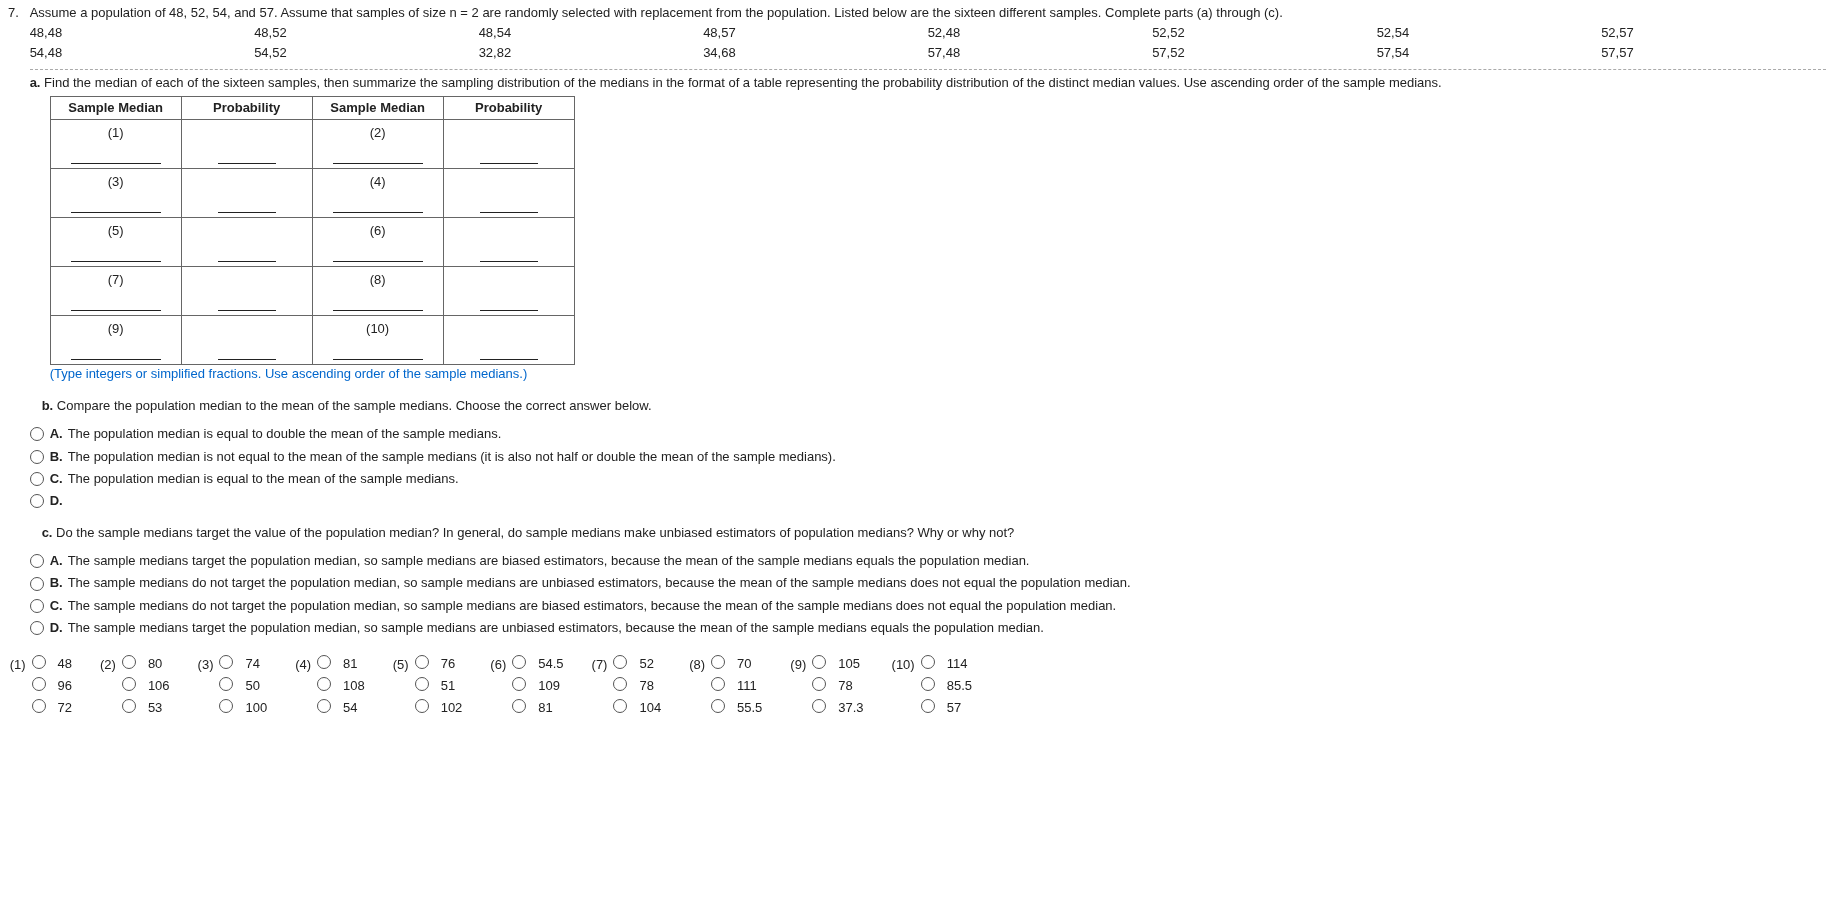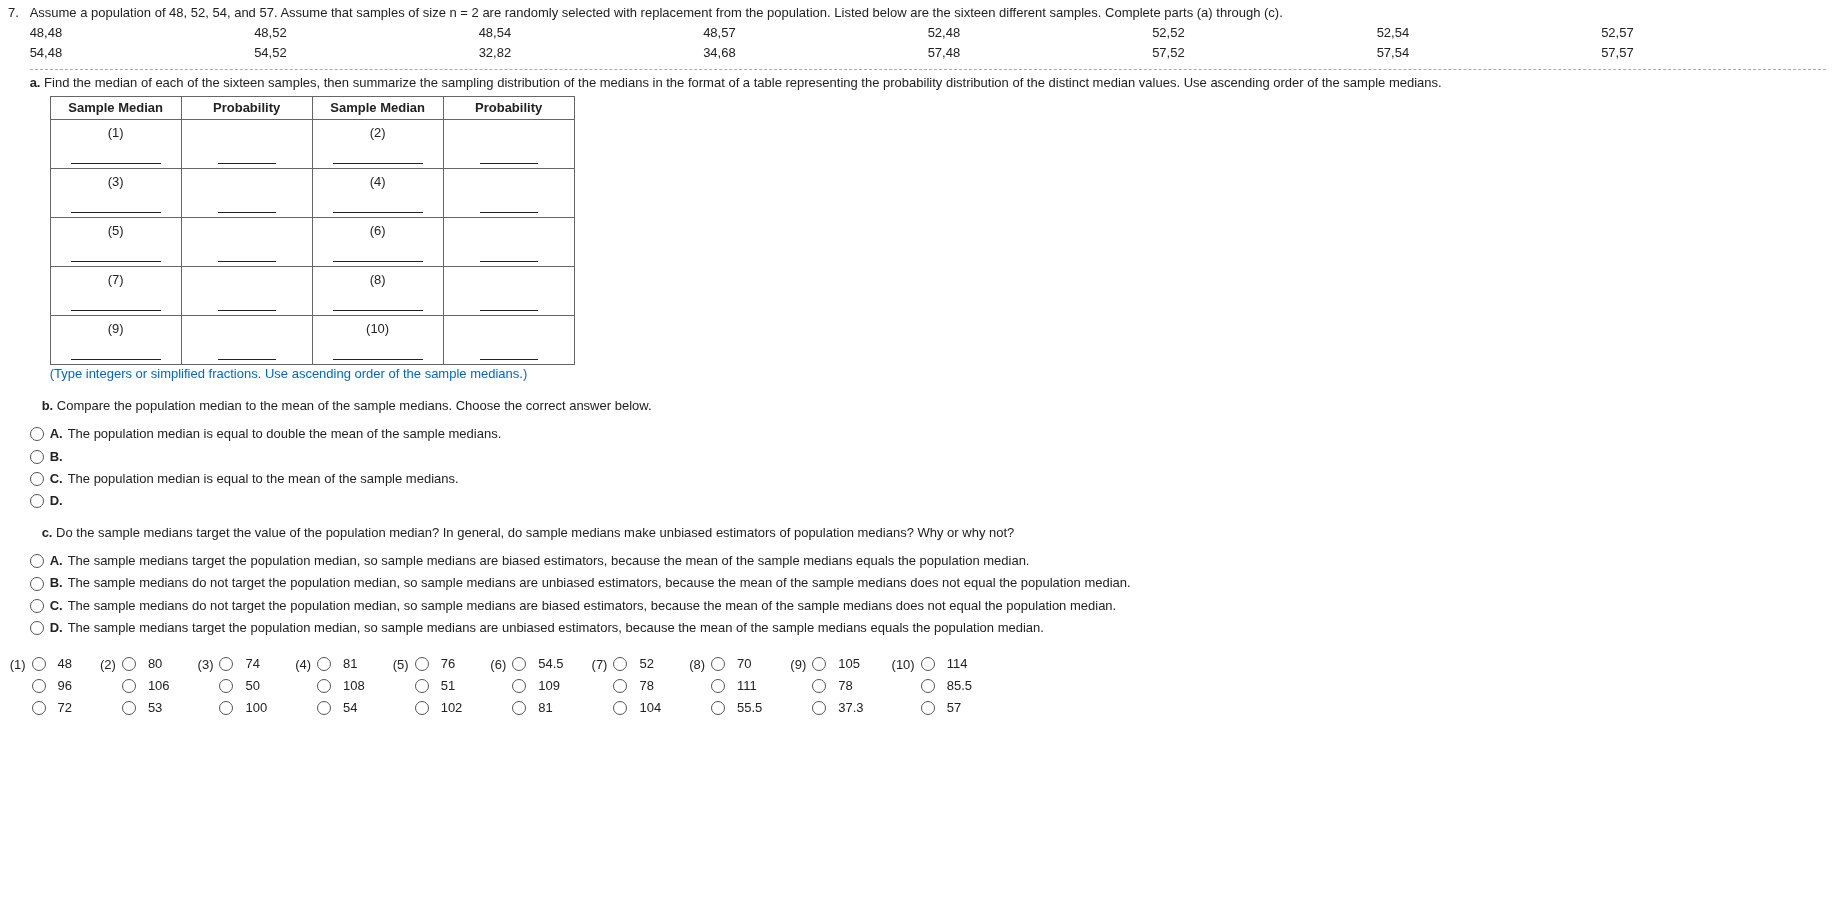--- a/index.html
+++ b/index.html
@@ -117,21 +117,20 @@
   .ans-group .label {
     padding-top: 1px;
   }
   .ans-col {
     display: flex;
     flex-direction: column;
     gap: 4px;
   }
   .ans-col .opt {
     display: flex;
-    align-items: center;
     gap: 6px;
   }
   hr.dotted {
     border: none;
     border-top: 1px dashed #aaa;
     margin: 6px 0 4px 0;
   }
 </style>
 </head>
 <body>
@@ -268,20 +267,21 @@
     </div>
     <div class="choices">
       <div class="choice">
           <span class="radio"></span>
           <b>A.</b>
           <span>The population median is equal to double the mean of the sample medians.</span>
         </div>
       <div class="choice">
           <span class="radio"></span>
           <b>B.</b>
+          <span>The population median is not equal to the mean of the sample medians (it is also not half or double the mean of the sample medians).</span>
         </div>
       <div class="choice">
           <span class="radio"></span>
           <b>C.</b>
           <span>The population median is equal to the mean of the sample medians.</span>
         </div>
       <div class="choice">
           <span class="radio"></span>
           <b>D.</b>
         </div>

